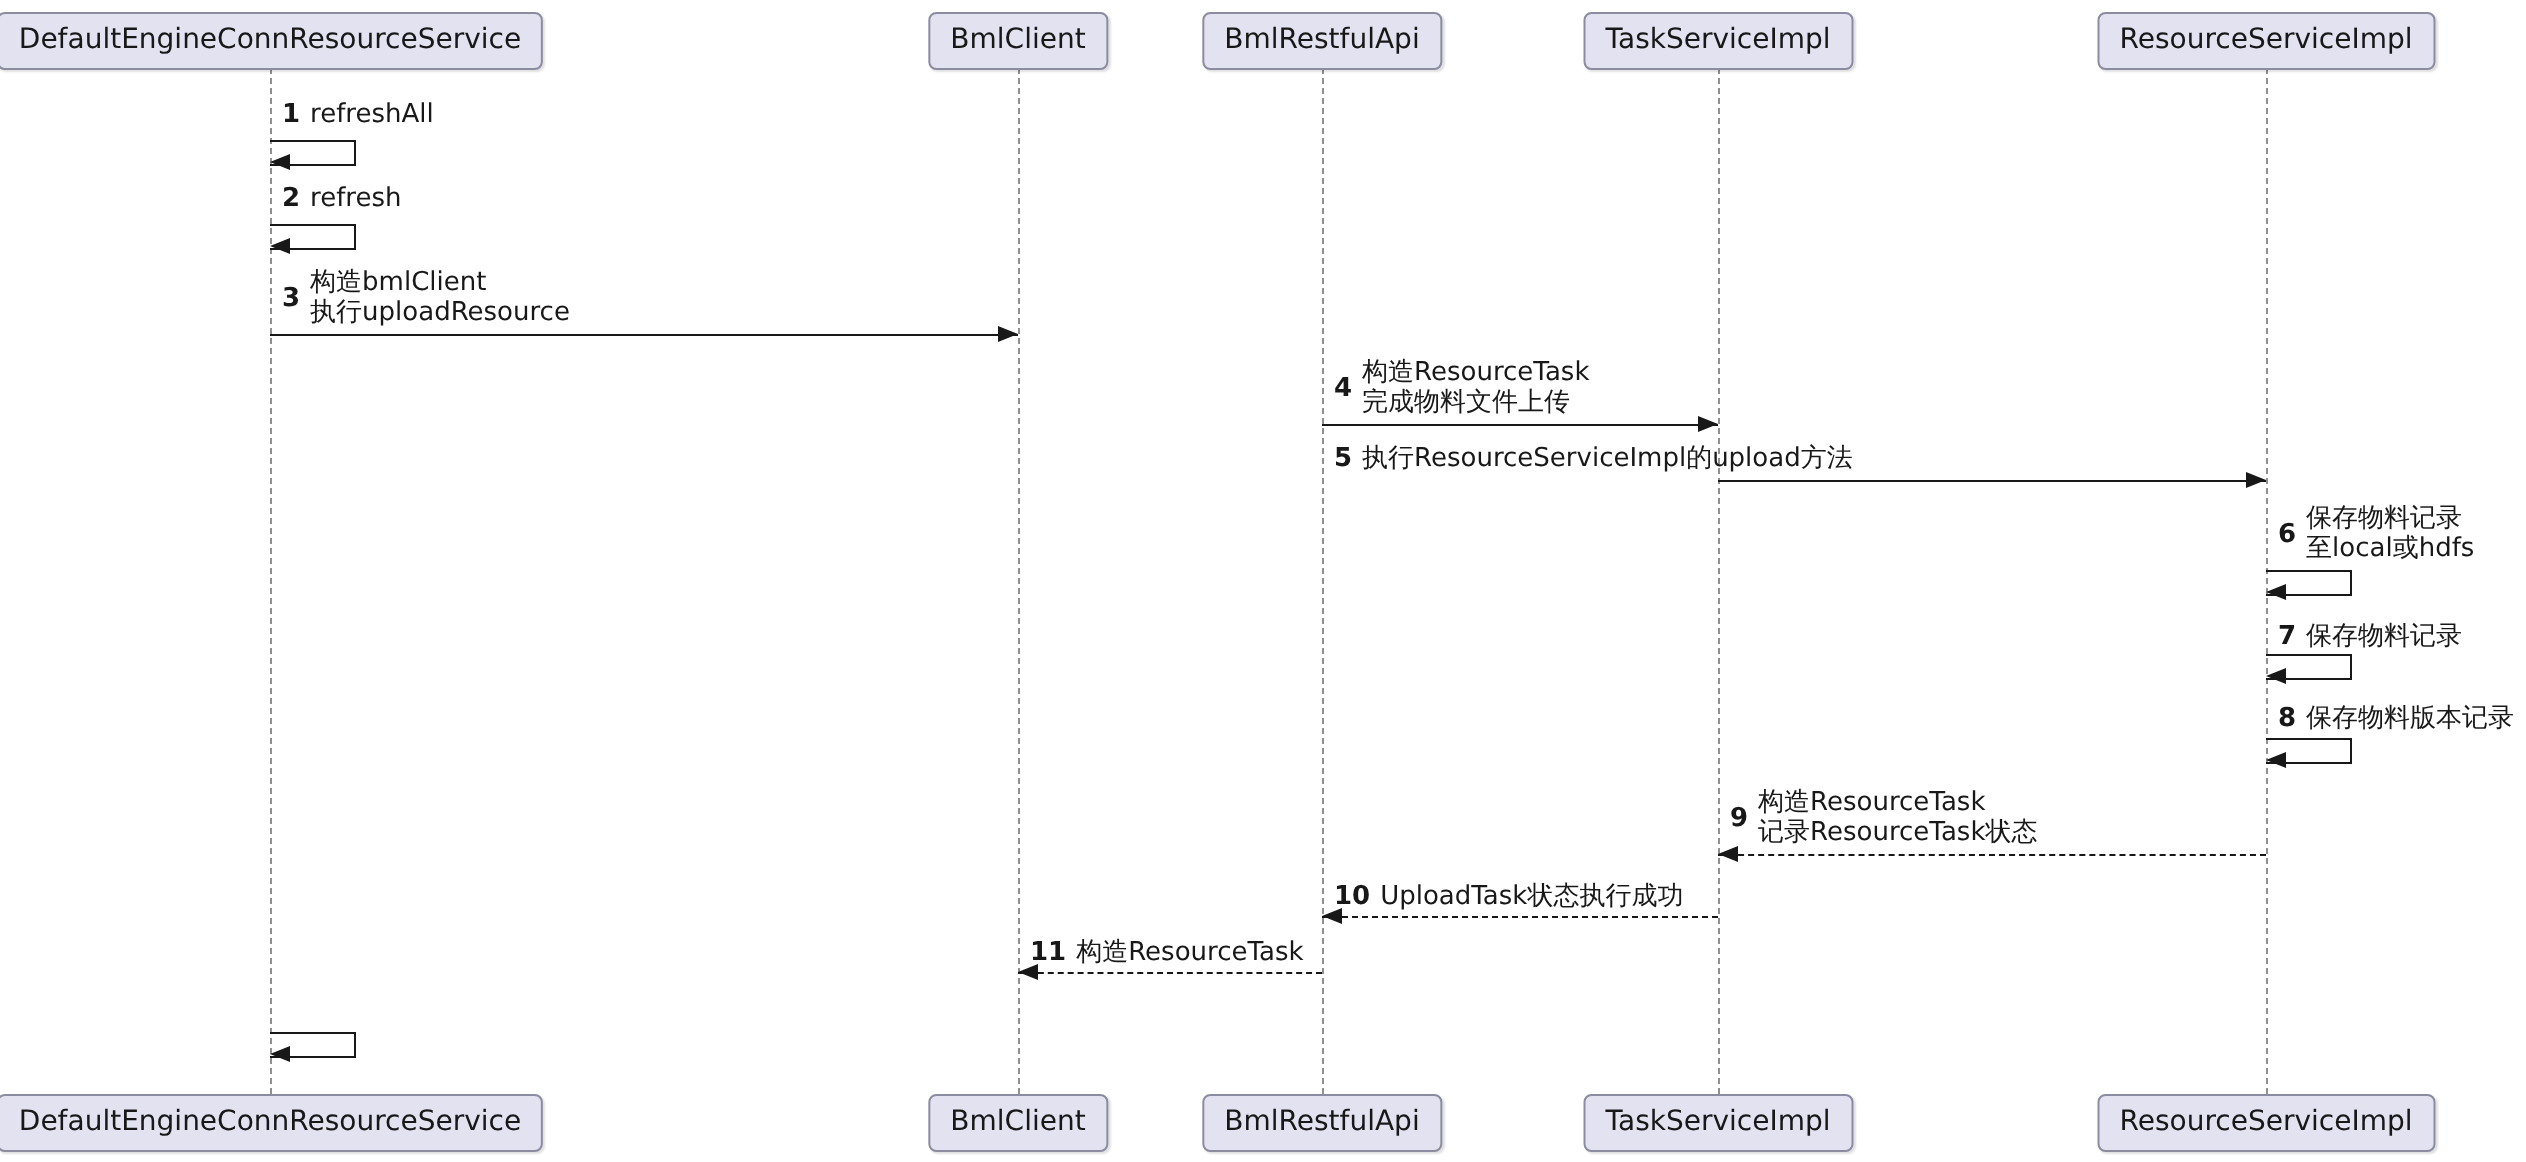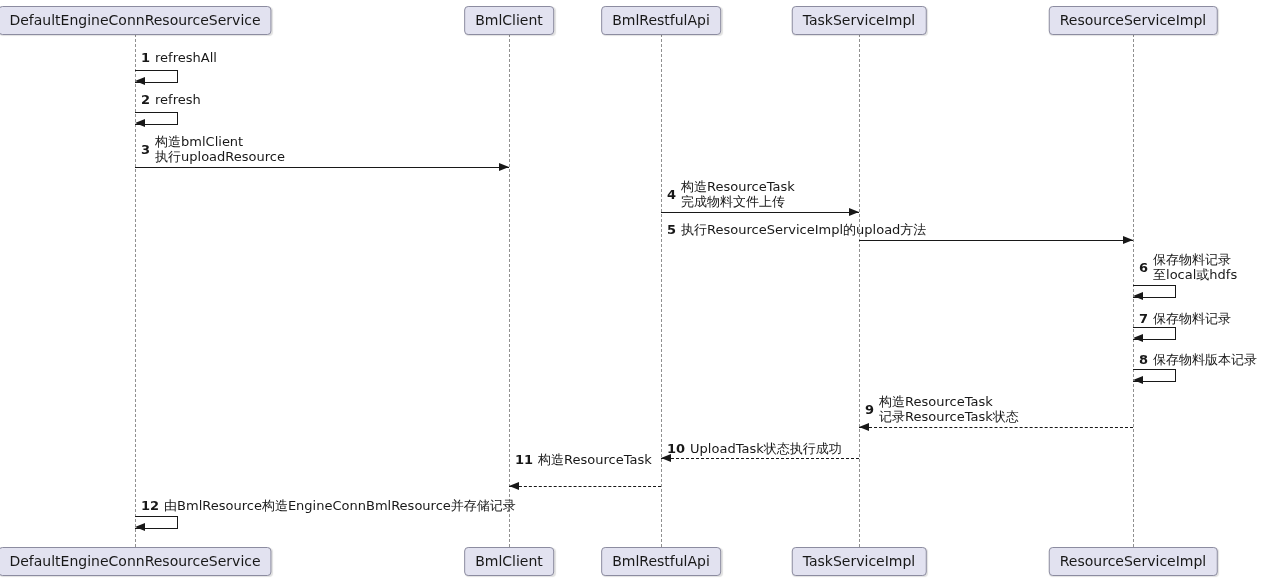--- a/index.html
+++ b/index.html
@@ -156,27 +156,23 @@
   <div class="arrow dashed" style="left:859px;top:427px;width:274px;"></div>
   <div class="head left" style="left:859px;top:423px;"></div>
 
   <div class="msg-label" style="left:667px;top:441px;">
     <span class="num">10</span>
     <span>UploadTask状态执行成功</span>
   </div>
   <div class="arrow dashed" style="left:661px;top:458px;width:198px;"></div>
   <div class="head left" style="left:661px;top:454px;"></div>
 
-  <div class="msg-label" style="left:515px;top:452px;">
+  <div class="msg-label" style="left:515px;top:469px;">
     <span class="num">11</span>
     <span>构造ResourceTask</span>
   </div>
   <div class="arrow dashed" style="left:509px;top:486px;width:152px;"></div>
   <div class="head left" style="left:509px;top:482px;"></div>
 
-  <div class="msg-label" style="left:141px;top:498px;">
-    <span class="num">12</span>
-    <span>由BmlResource构造EngineConnBmlResource并存储记录</span>
-  </div>
   <div class="selfloop" style="left:135px;top:516px;"></div>
   <div class="head left" style="left:135px;top:523px;"></div>
 
 </div>
 
 </body></html>

